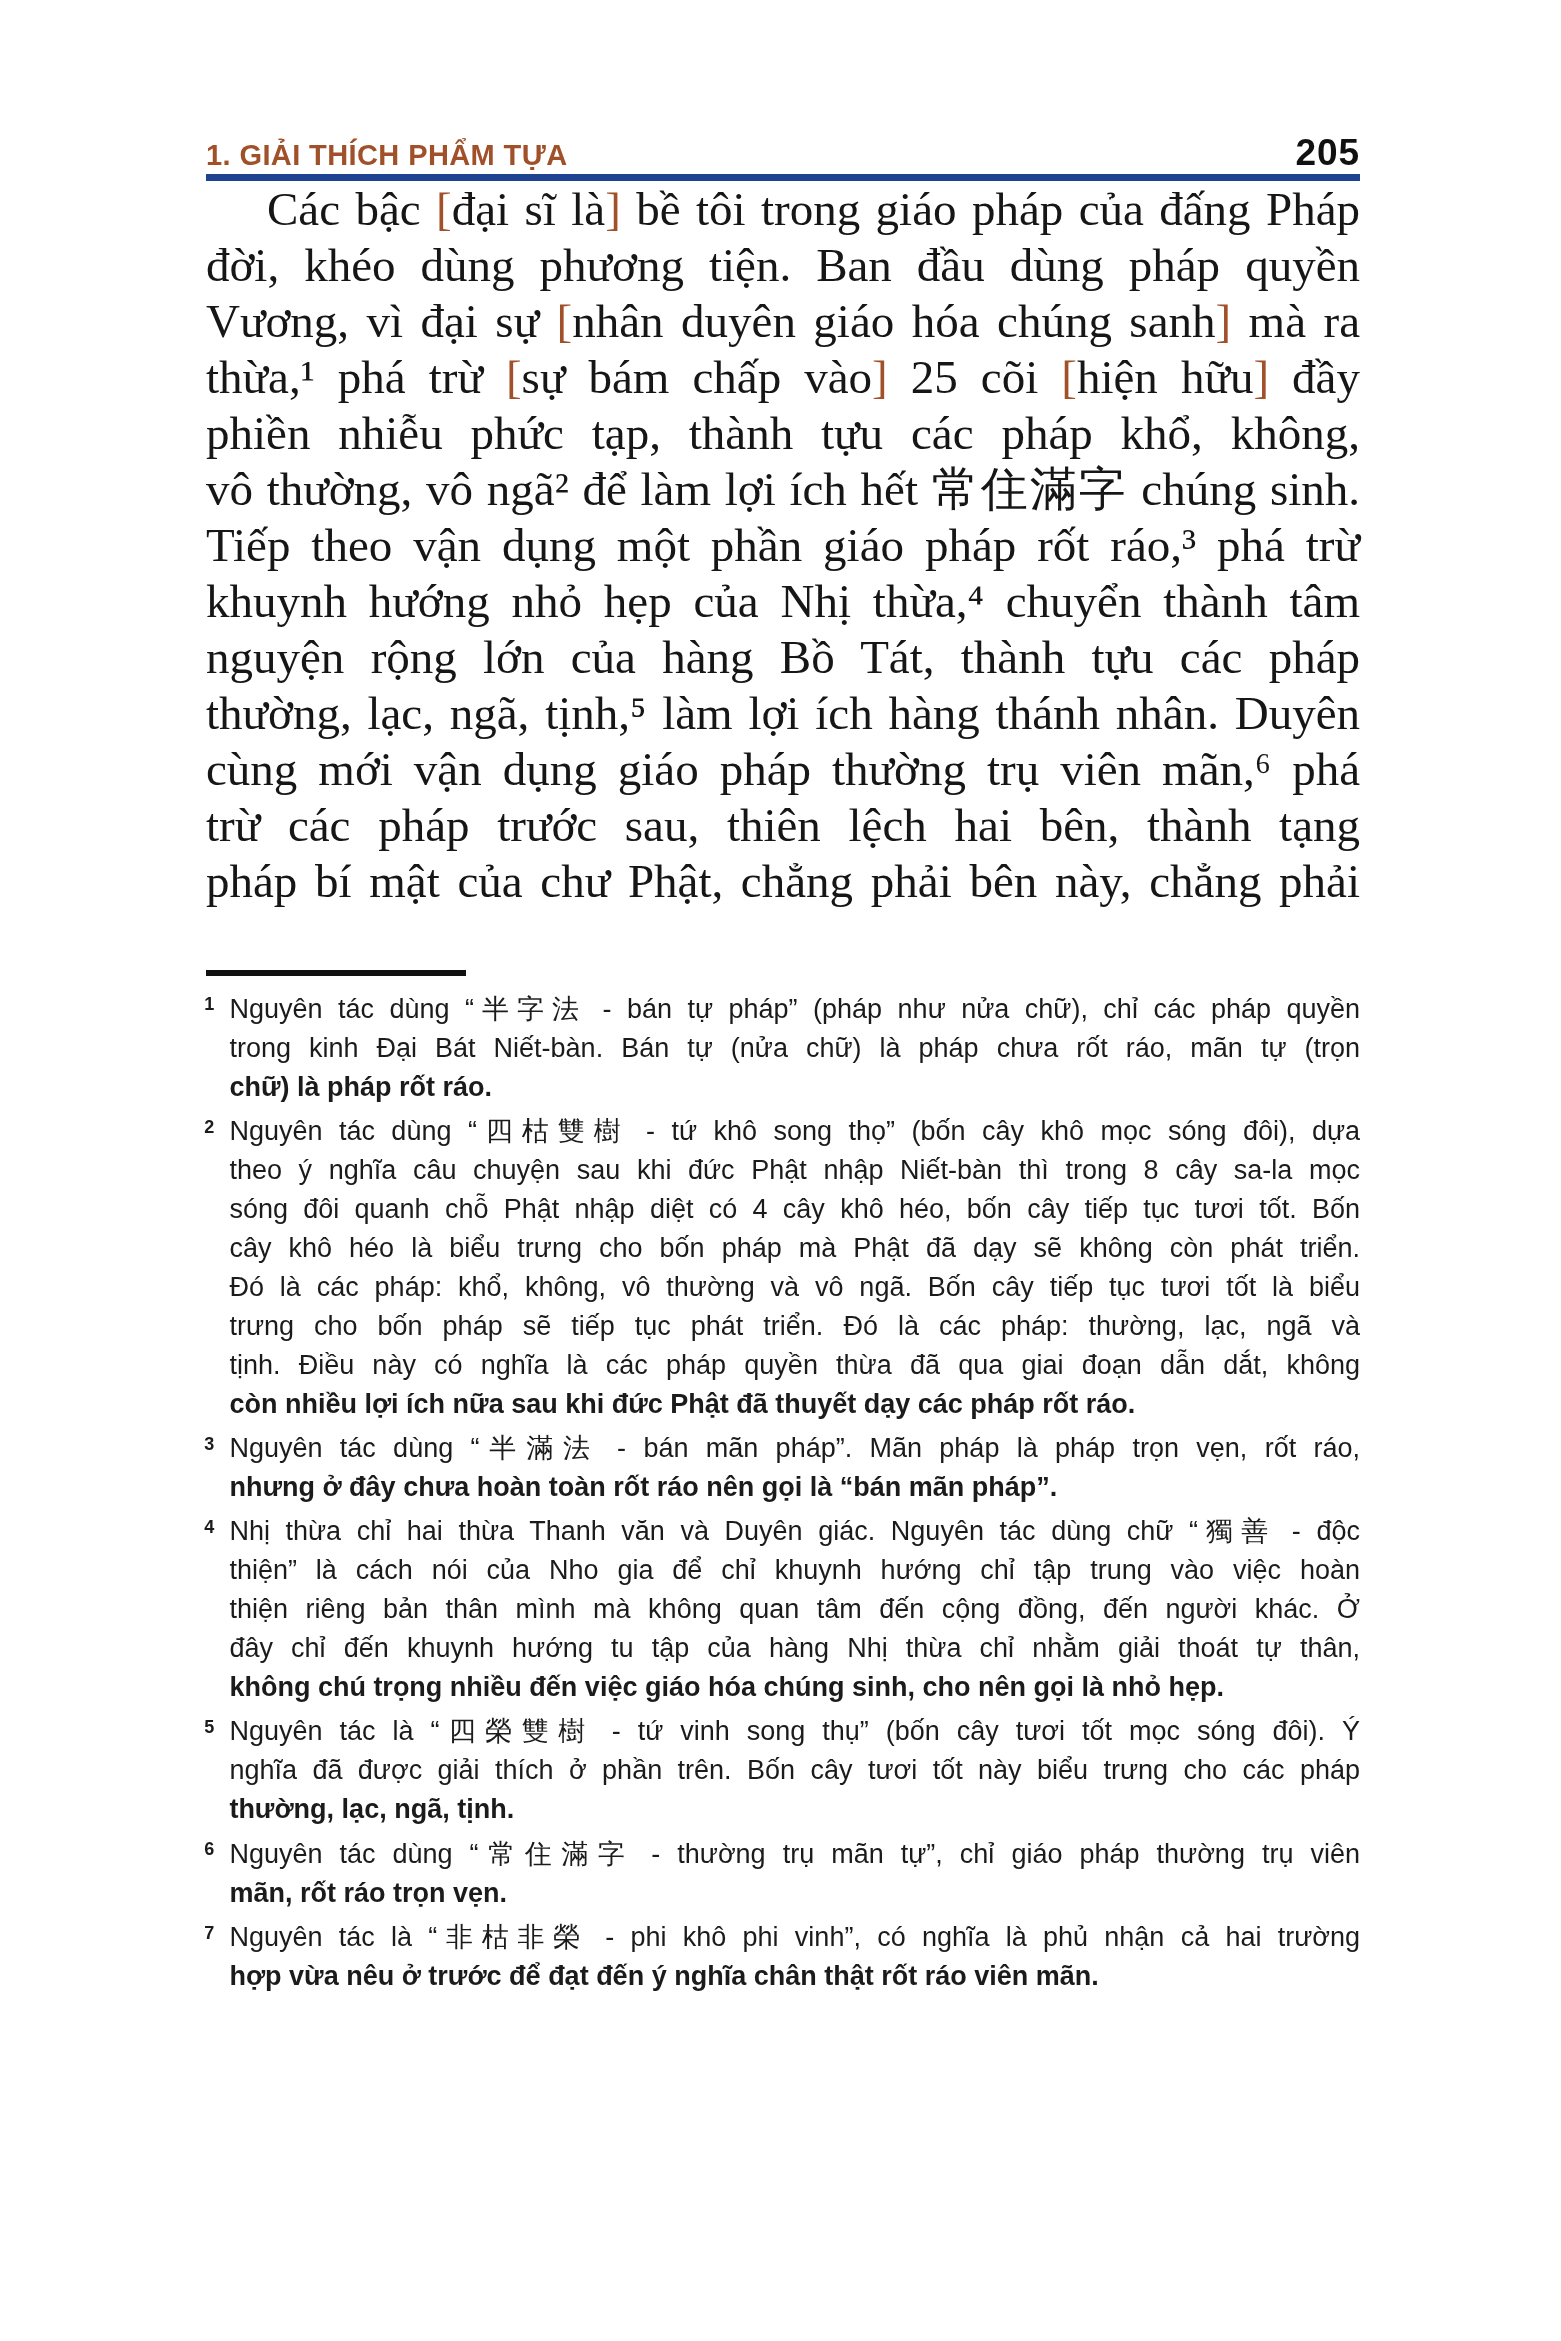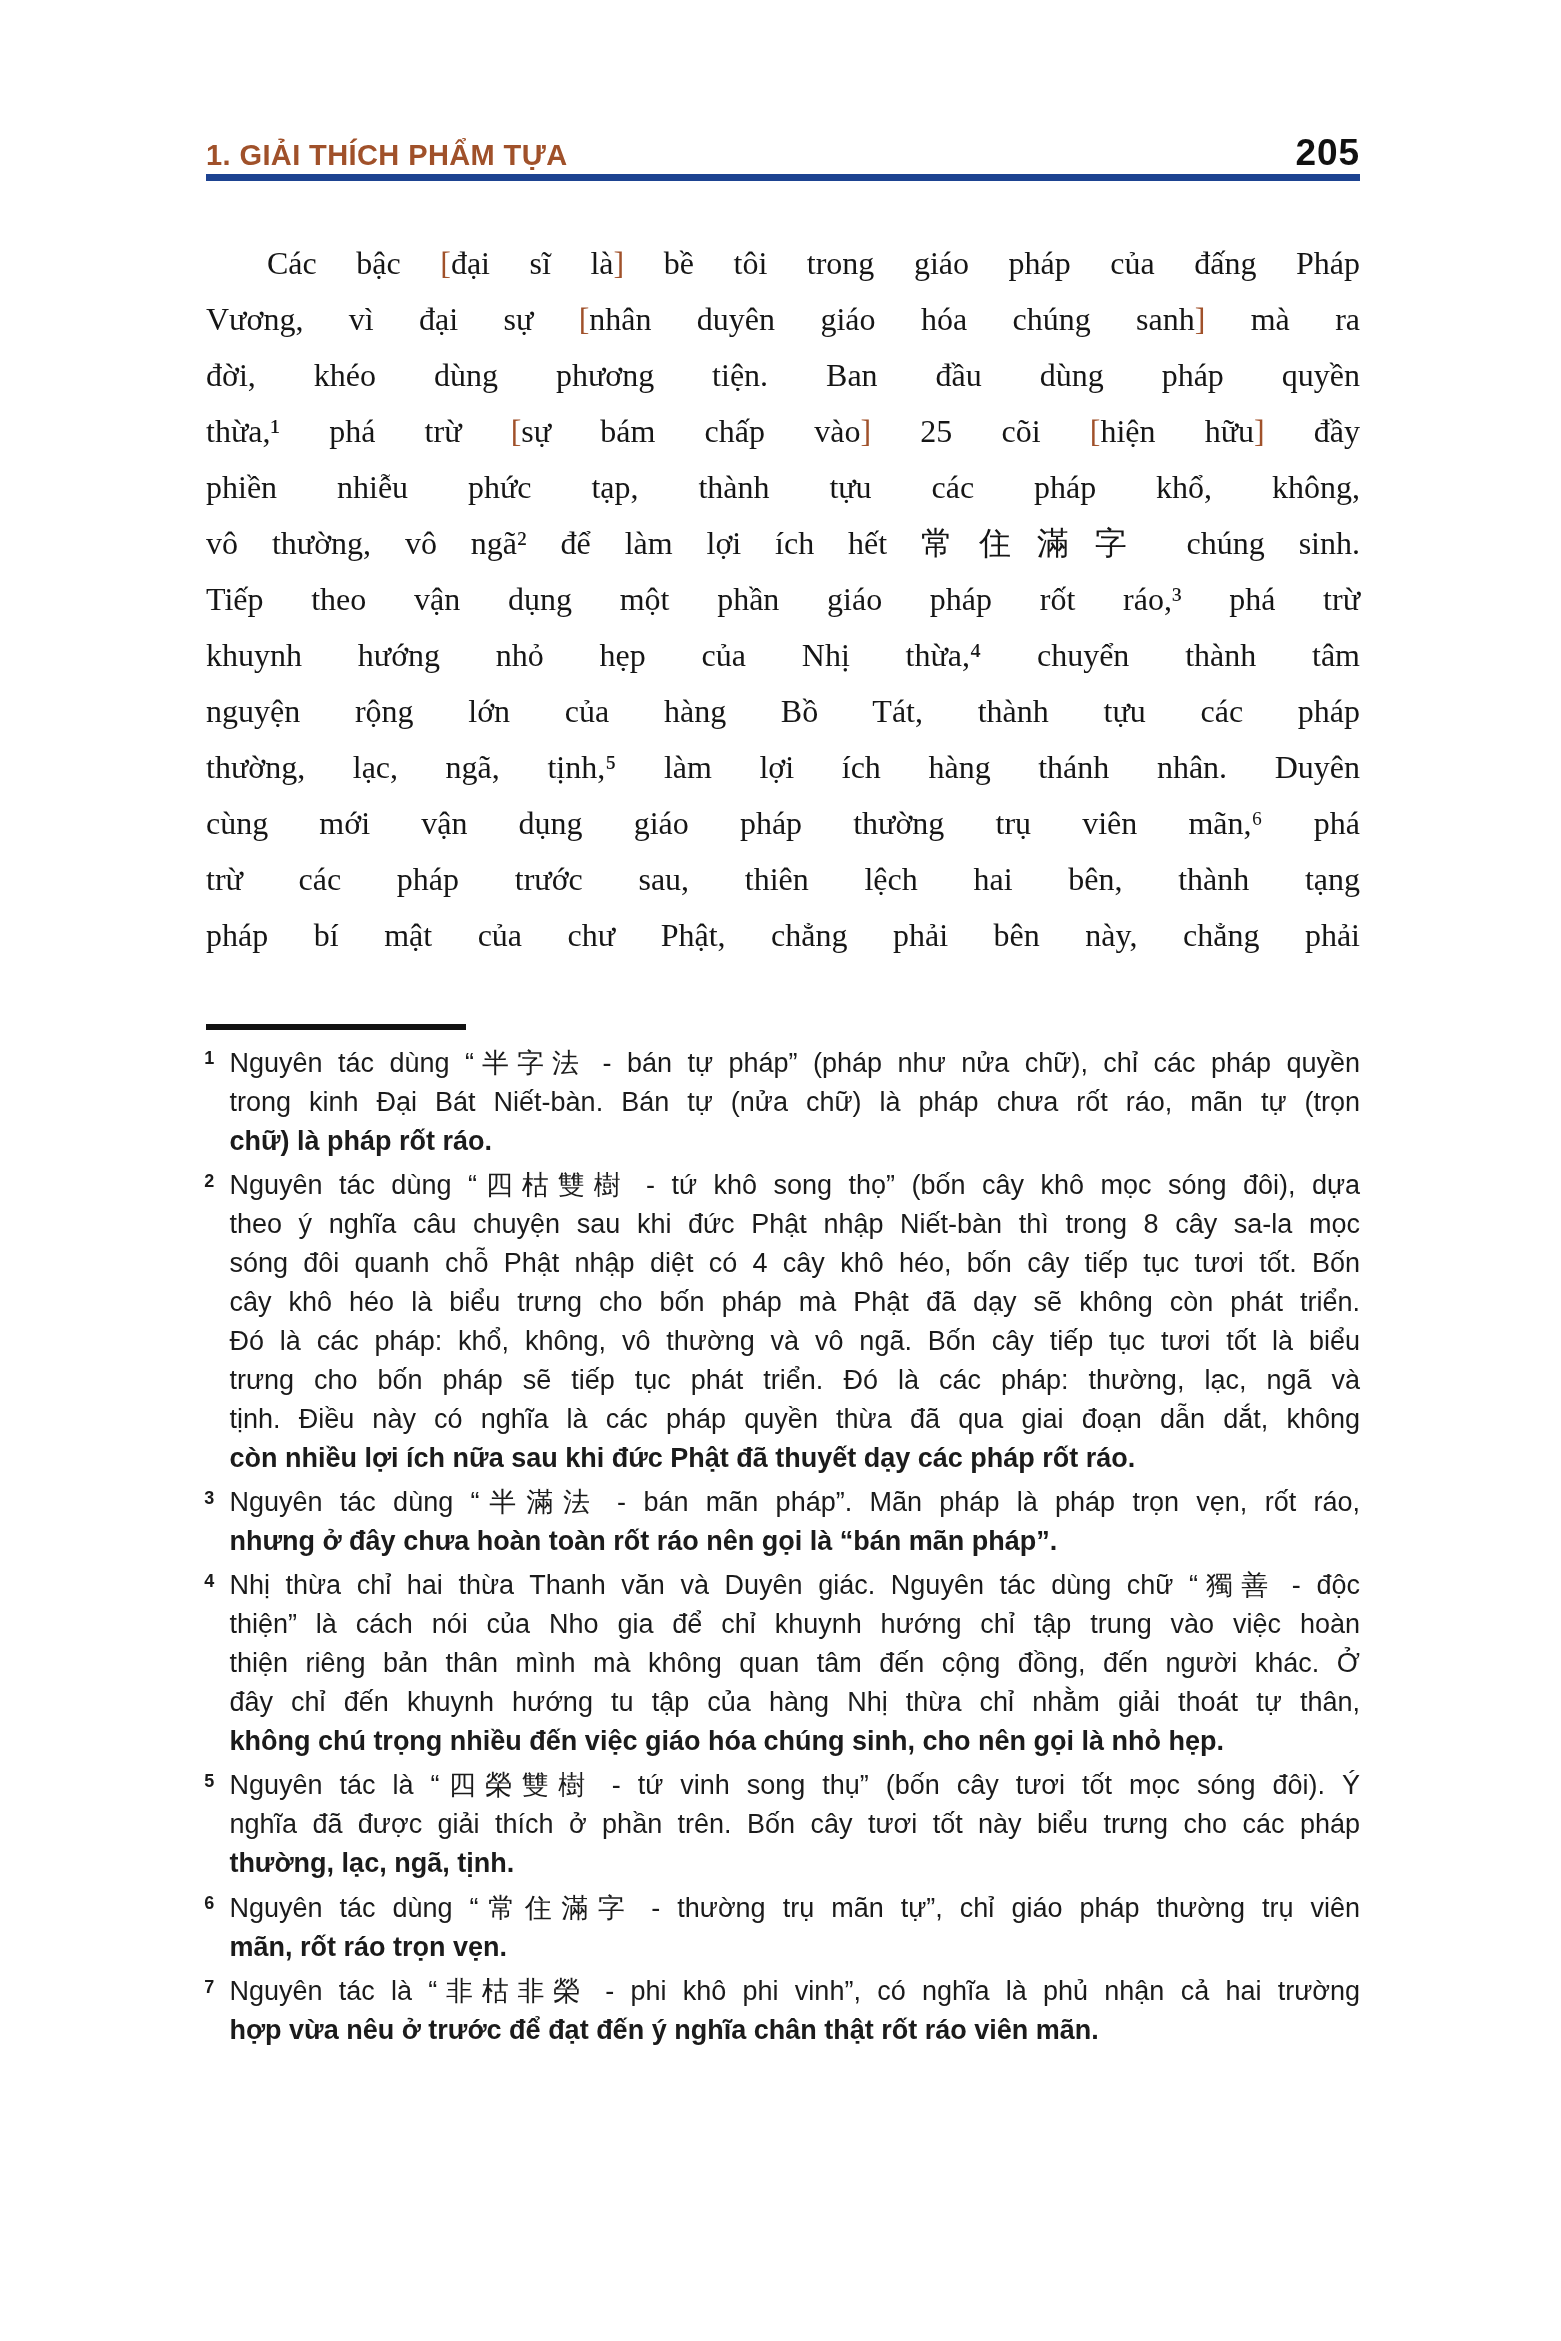--- a/index.html
+++ b/index.html
@@ -35,22 +35,21 @@
     letter-spacing: 0.9px;
     color: #111;
   }
   .rule {
     margin-top: 1.7px;
     height: 7px;
     background: var(--rule-blue, #1d4391);
   }
   
   .body-paragraph {
-    margin-top: 54px;
-    font-size: 32px;
+    font-size: 47px;
     line-height: 56px;
     color: var(--text-black, #161616);
     font-family: Liberation Serif, serif;
   }
   .body-line {
     text-align: justify;
     text-align-last: justify;
     white-space: normal;
   }
   .body-line.first { text-indent: 61px; }
@@ -97,22 +96,22 @@
 
     <div class="running-header">
       <span class="chapter">1. GIẢI THÍCH PHẨM TỰA</span>
       <span class="pagenum">205</span>
     </div>
 
     <div class="rule"></div>
 
     <div class="body-paragraph">
         <div class="body-line first">Các bậc <span class="bk">[</span>đại sĩ là<span class="bk">]</span> bề tôi trong giáo pháp của đấng Pháp</div>
+        <div class="body-line">đời, khéo dùng phương tiện. Ban đầu dùng pháp quyền</div>
         <div class="body-line">Vương, vì đại sự <span class="bk">[</span>nhân duyên giáo hóa chúng sanh<span class="bk">]</span> mà ra</div>
-        <div class="body-line">đời, khéo dùng phương tiện. Ban đầu dùng pháp quyền</div>
         <div class="body-line">thừa,¹ phá trừ <span class="bk">[</span>sự bám chấp vào<span class="bk">]</span> 25 cõi <span class="bk">[</span>hiện hữu<span class="bk">]</span> đầy</div>
         <div class="body-line">phiền nhiễu phức tạp, thành tựu các pháp khổ, không,</div>
         <div class="body-line">vô thường, vô ngã² để làm lợi ích hết 常住滿字 chúng sinh.</div>
         <div class="body-line">Tiếp theo vận dụng một phần giáo pháp rốt ráo,³ phá trừ</div>
         <div class="body-line">khuynh hướng nhỏ hẹp của Nhị thừa,⁴ chuyển thành tâm</div>
         <div class="body-line">nguyện rộng lớn của hàng Bồ Tát, thành tựu các pháp</div>
         <div class="body-line">thường, lạc, ngã, tịnh,⁵ làm lợi ích hàng thánh nhân. Duyên</div>
         <div class="body-line">cùng mới vận dụng giáo pháp thường trụ viên mãn,⁶ phá</div>
         <div class="body-line">trừ các pháp trước sau, thiên lệch hai bên, thành tạng</div>
         <div class="body-line">pháp bí mật của chư Phật, chẳng phải bên này, chẳng phải</div>

